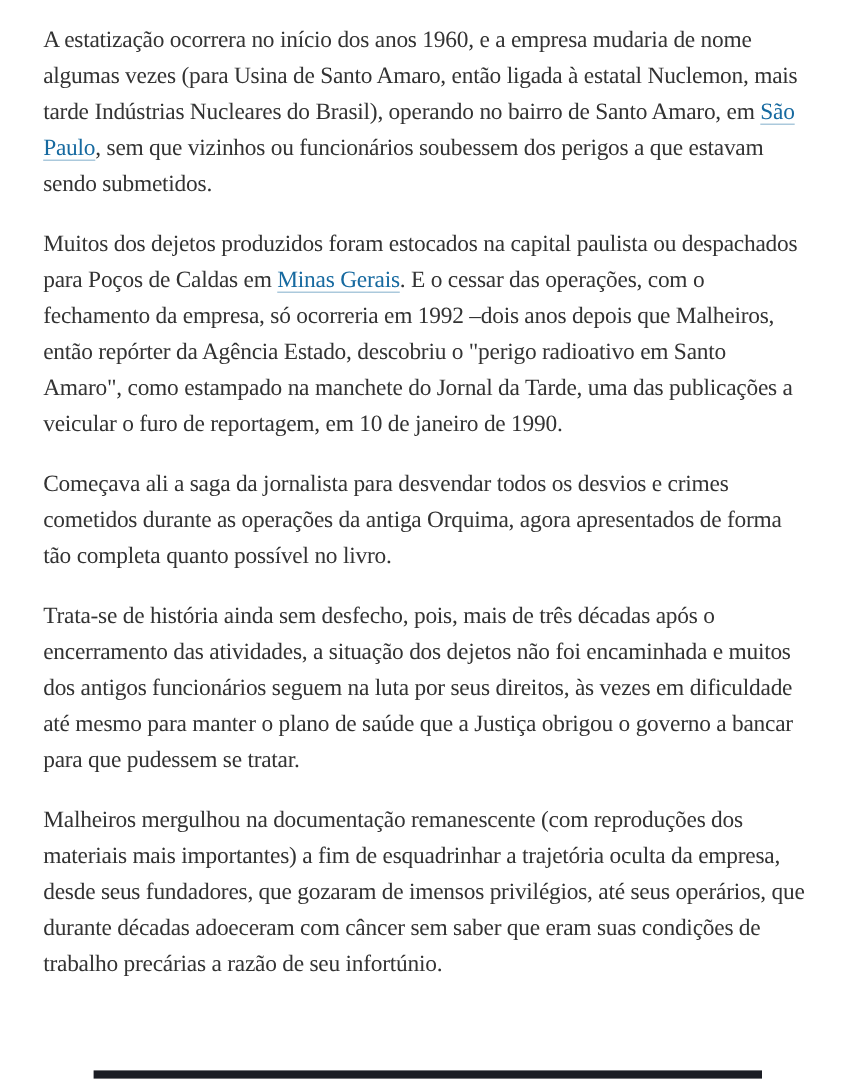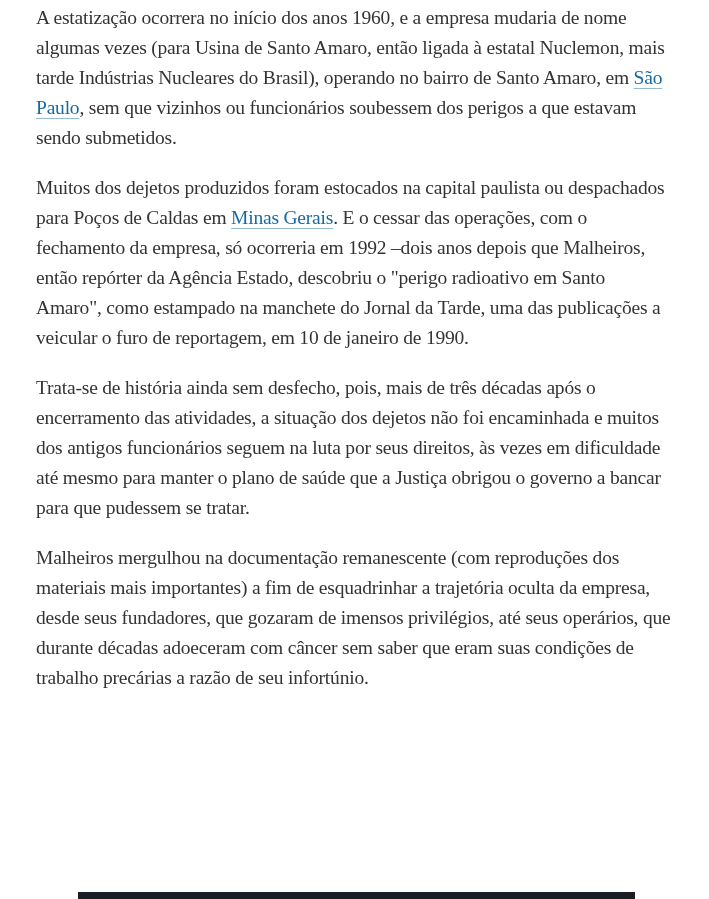--- a/index.html
+++ b/index.html
@@ -12,21 +12,21 @@
     height: 899px;
     overflow: hidden;
     position: relative;
     font-family: "Liberation Serif", "DejaVu Serif", serif;
     color: #333333;
   }
   .article-body {
     padding: 3px 36px 0 36px;
   }
   .article-body p {
-    margin: 0 0 20px 0;
+    margin: 16px 0 20px 0;
     font-size: 19.5px;
     line-height: 30px;
     letter-spacing: -0.2px;
     color: #333333;
     text-align: left;
   }
   .article-body a {
     color: #176aa0;
     text-decoration: underline;
     text-decoration-color: rgba(23, 106, 160, 0.45);
@@ -43,18 +43,19 @@
     background: #1b1d24;
   }
 </style>
 </head>
 <body style="background: rgb(255, 255, 255);">
 
 <article class="article-body">
   <div id="paragraphs">
       <p><span>A estatização ocorrera no início dos anos 1960, e a empresa mudaria de nome algumas vezes (para Usina de Santo Amaro, então ligada à estatal Nuclemon, mais tarde Indústrias Nucleares do Brasil), operando no bairro de Santo Amaro, em </span><a href="#">São Paulo</a><span>, sem que vizinhos ou funcionários soubessem dos perigos a que estavam sendo submetidos.</span></p>
       <p><span>Muitos dos dejetos produzidos foram estocados na capital paulista ou despachados para Poços de Caldas em </span><a href="#">Minas Gerais</a><span>. E o cessar das operações, com o fechamento da empresa, só ocorreria em 1992 –dois anos depois que Malheiros, então repórter da Agência Estado, descobriu o "perigo radioativo em Santo Amaro", como estampado na manchete do Jornal da Tarde, uma das publicações a veicular o furo de reportagem, em 10 de janeiro de 1990.</span></p>
+      <p><span>Começava ali a saga da jornalista para desvendar todos os desvios e crimes cometidos durante as operações da antiga Orquima, agora apresentados de forma tão completa quanto possível no livro.</span></p>
       <p><span>Trata-se de história ainda sem desfecho, pois, mais de três décadas após o encerramento das atividades, a situação dos dejetos não foi encaminhada e muitos dos antigos funcionários seguem na luta por seus direitos, às vezes em dificuldade até mesmo para manter o plano de saúde que a Justiça obrigou o governo a bancar para que pudessem se tratar.</span></p>
       <p><span>Malheiros mergulhou na documentação remanescente (com reproduções dos materiais mais importantes) a fim de esquadrinhar a trajetória oculta da empresa, desde seus fundadores, que gozaram de imensos privilégios, até seus operários, que durante décadas adoeceram com câncer sem saber que eram suas condições de trabalho precárias a razão de seu infortúnio.</span></p>
     </div>
 </article>
 
 <div class="next-element-edge" style="background: rgb(27, 29, 36);"></div>
 
 </body></html>

